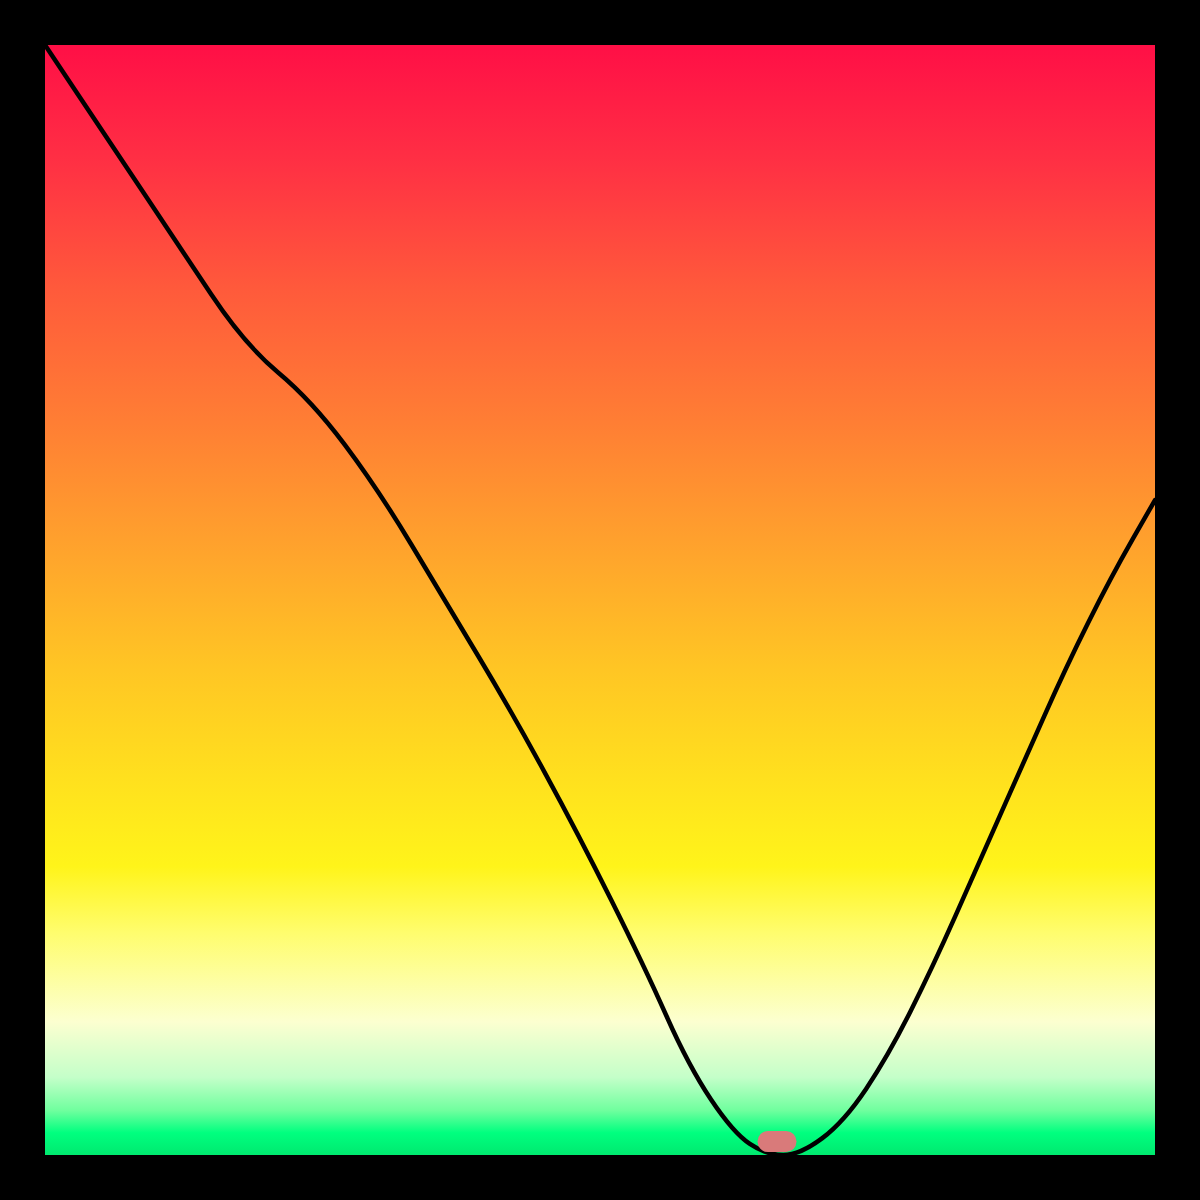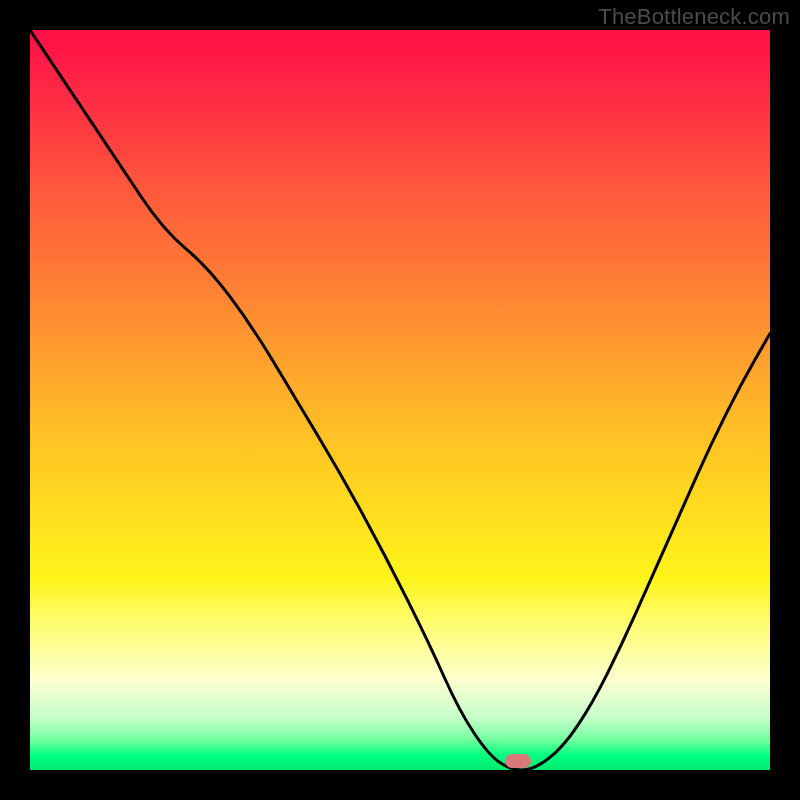--- a/index.html
+++ b/index.html
@@ -62,21 +62,20 @@
     width: 26px;
     height: 14px;
     background: #d97a7a;
     border-radius: 7px;
   }
 </style>
 </head>
 <body>
 
 <div class="frame">
-  <div class="watermark">TheBottleneck.com</div>
 
   <div class="plot-area">
     <svg class="curve" viewBox="0 0 740 740" preserveAspectRatio="none">
 
       <path id="curve-path" fill="none" stroke="#000" stroke-width="3" stroke-linejoin="round" stroke-linecap="round" d="M 0 0 Q 0 0 22.2 33.30000000000001 Q 44.4 66.60000000000002 66.6 99.90000000000003 Q 88.8 133.20000000000005 111 166.50000000000006 Q 133.2 199.80000000000007 155.39999999999998 218.3 Q 177.6 236.79999999999995 199.8 266.4 Q 222 296 244.2 333 Q 266.4 370 288.6 407 Q 310.8 444 333 484.7 Q 355.2 525.4 377.4 569.8 Q 399.6 614.2 414.4 647.5 Q 429.2 680.8 444 703 Q 458.8 725.2 469.9 732.6 Q 481 740 492.1 740 Q 503.20000000000005 740 518 728.9 Q 532.8 717.8 547.5999999999999 695.5999999999999 Q 562.4 673.4 577.2 643.8 Q 592 614.2 606.8 580.9000000000001 Q 621.6 547.6 636.4000000000001 514.3 Q 651.2 481 666 447.7 Q 680.8000000000001 414.4 695.6 384.79999999999995 Q 710.4 355.2 725.2 329.3 T 740 303.40000000000003"></path>
     </svg>
     <div class="marker" style="left: 475px; top: 724px;"></div>
   </div>
 </div>
 

